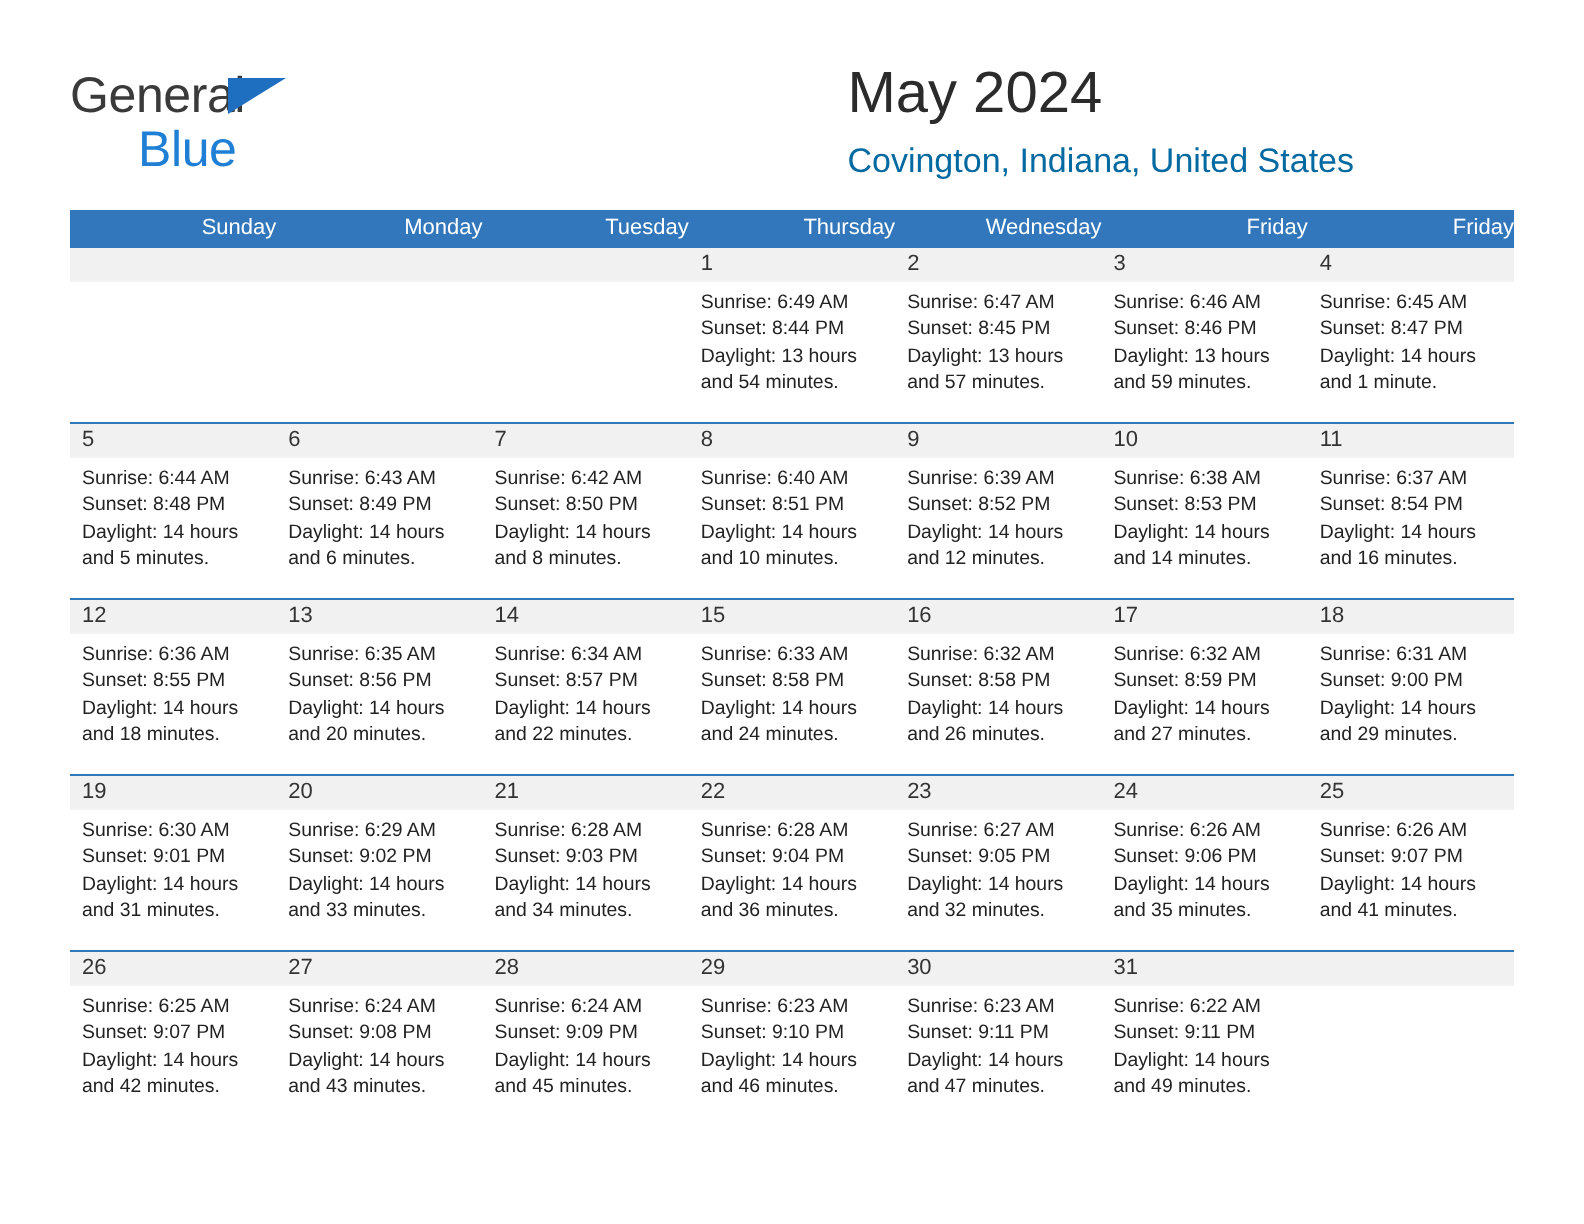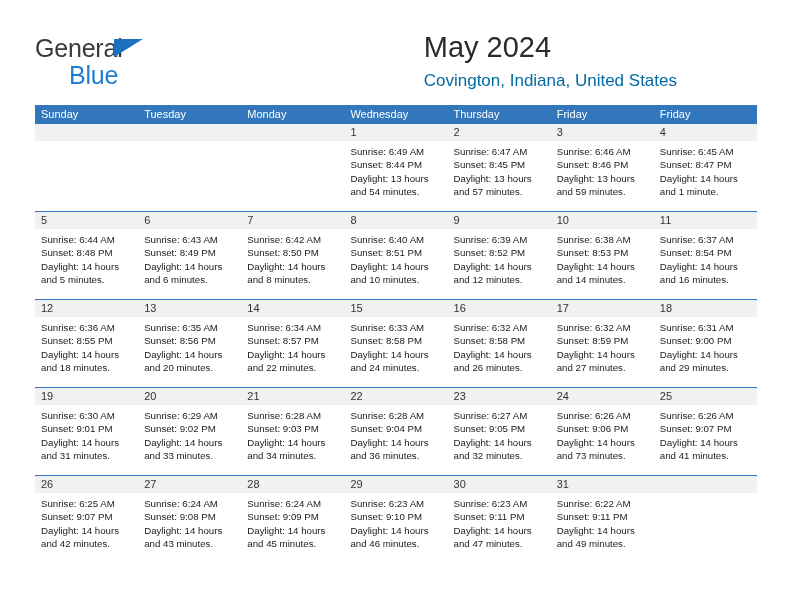--- a/index.html
+++ b/index.html
@@ -93,20 +93,21 @@
     height: 19px;
   }
   .weekday {
     flex: 1 1 0;
     color: #ffffff;
     font-size: 11px;
     line-height: 19px;
     padding-left: 6px;
     box-sizing: border-box;
     white-space: nowrap;
+    text-align: right;
   }
   .week {
     display: flex;
     border-top: 1px solid #3277bb;
     height: 87px;
   }
   .week.first { border-top: 0; }
   .day {
     flex: 1 1 0;
     box-sizing: border-box;
@@ -150,24 +151,24 @@
     <div class="title-block">
       <div class="cal-title">May 2024</div>
       <div class="cal-location">Covington, Indiana, United States</div>
     </div>
 
   </div>
 
   <div class="calendar">
     <div class="weekdays">
       <div class="weekday">Sunday</div>
+      <div class="weekday">Monday</div>
       <div class="weekday">Tuesday</div>
-      <div class="weekday">Monday</div>
+      <div class="weekday">Thursday</div>
       <div class="weekday">Wednesday</div>
-      <div class="weekday">Thursday</div>
       <div class="weekday">Friday</div>
       <div class="weekday">Friday</div>
     </div>
     <div id="weeks-container">
         <div class="week first">
           <div class="day empty">
             <div class="day-numwrap">
               <div class="day-num"></div>
             </div>
           </div>
@@ -441,21 +442,21 @@
             </div>
           </div>
           <div class="day">
             <div class="day-numwrap">
               <div class="day-num">24</div>
             </div>
             <div class="day-info">
               <div>Sunrise: 6:26 AM</div>
               <div>Sunset: 9:06 PM</div>
               <div>Daylight: 14 hours</div>
-              <div>and 73 minutes.</div>
+              <div>and 35 minutes.</div>
             </div>
           </div>
           <div class="day">
             <div class="day-numwrap">
               <div class="day-num">25</div>
             </div>
             <div class="day-info">
               <div>Sunrise: 6:26 AM</div>
               <div>Sunset: 9:07 PM</div>
               <div>Daylight: 14 hours</div>

